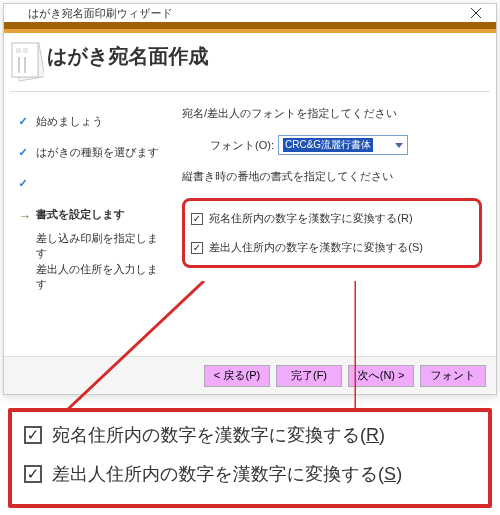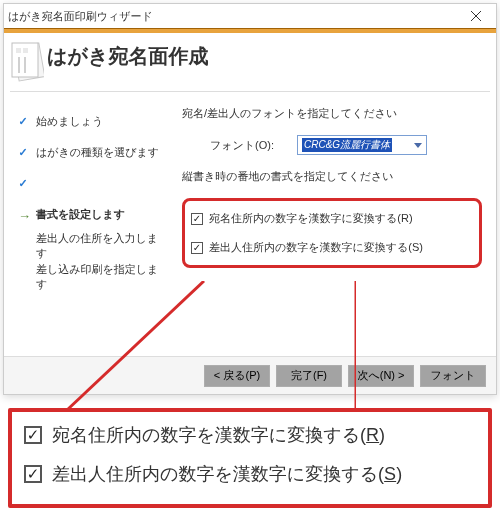--- a/index.html
+++ b/index.html
@@ -1,46 +1,46 @@
 <!DOCTYPE html>
 <html><head>
 <meta charset="utf-8">
 <style>
   * { box-sizing: border-box; margin: 0; padding: 0; }
   body { font-family: "Yu Gothic UI", Meiryo, sans-serif; font-size: 11px; background: #fff; }
   .wrap { width: 500px; height: 515px; position: relative; background: #fff; }
   .dialog { position: absolute; left: 3px; top: 3px; width: 494px; height: 392px; border: 1px solid #ccc; box-shadow: 0 2px 8px rgba(0,0,0,0.15); background: #fff; }
-  .titlebar { height: 25px; display: flex; align-items: center; padding: 0 0 0 4px; border-bottom: 1px solid #a16207; }
+  .titlebar { height: 25px; display: flex; align-items: center; padding: 0 0 0 24px; border-bottom: 7px solid #a16207; }
   .titlebar-text { flex: 1; font-size: 11px; color: #333; }
   .closebtn { width: 40px; height: 25px; display: flex; align-items: center; justify-content: center; cursor: pointer; }
   .closebtn svg { width: 10px; height: 10px; }
   .ribbon { height: 4px; background: #e8a33d; }
   .header { display: flex; align-items: flex-start; padding: 6px 12px 8px 6px; gap: 3px; }
   .header-icon { width: 34px; height: 44px; flex-shrink: 0; }
   .header-title { font-size: 20px; font-weight: bold; color: #333; padding-top: 4px; }
   .sep { height: 1px; background: #ddd; margin: 0 6px; }
   .body { display: flex; height: 262px; }
   .nav { width: 170px; padding: 14px 6px 0 14px; }
   .nav-item { display: flex; align-items: center; gap: 8px; height: 31px; font-size: 11px; color: #333; }
   .nav-item.current { font-weight: bold; }
   .nav-bullet { width: 10px; text-align: center; }
   .chk-mark { color: #2b7cd3; font-weight: bold; }
   .arrow-mark { color: #5a8a3a; font-weight: bold; font-size: 13px; }
   .content { flex: 1; padding: 14px 14px 0 8px; font-size: 11px; color: #333; text-align: center; }
   .content-row { margin-bottom: 14px; display: flex; align-items: center; }
   .font-label { margin-right: 4px; }
-  .font-select { border: 1px solid #7a9fd4; height: 20px; display: inline-flex; align-items: center; padding: 0 16px 0 4px; position: relative; min-width: 130px; font-style: italic; }
+  .font-select { border: 1px solid #7a9fd4; height: 20px; display: inline-flex; align-items: center; padding: 0 16px 0 4px; position: relative; min-width: 130px; }
   .font-select-val { background: #1e52b7; color: #fff; padding: 0 2px; font-size: 10px; }
   .font-select::after { content: ""; position: absolute; right: 4px; top: 7px; border-left: 4px solid transparent; border-right: 4px solid transparent; border-top: 5px solid #4a6aa8; }
   .opt-box { border: 3px solid #d52b2b; border-radius: 8px; padding: 10px 6px; }
   .opt-row { display: flex; align-items: center; gap: 6px; font-size: 11px; }
   .opt-row + .opt-row { margin-top: 14px; }
   .cb { width: 12px; height: 12px; border: 1px solid #555; display: inline-flex; align-items: center; justify-content: center; font-size: 10px; color: #222; background: #fff; }
   .footer { position: absolute; bottom: 0; left: 0; right: 0; height: 38px; border-top: 1px solid #ddd; display: flex; justify-content: flex-end; align-items: center; gap: 6px; padding: 0 10px; background: #f5f5f5; }
-  .btn { height: 22px; min-width: 66px; border: 1px solid #adadad; background: #a3a3a3; font-size: 11px; padding: 0 8px; cursor: pointer; }
+  .btn { height: 22px; min-width: 66px; border: 1px solid #adadad; background: #f0abfc; font-size: 11px; padding: 0 8px; cursor: pointer; }
   .connector { position: absolute; left: 66px; top: 281px; width: 290px; height: 135px; pointer-events: none; }
   .zoom { position: absolute; left: 8px; top: 408px; width: 484px; height: 100px; border: 4px solid #d52b2b; background: #fff; padding: 11px 12px; border-radius: 2px; }
   .zoom-row { display: flex; align-items: center; gap: 10px; font-size: 18px; color: #333; }
   .zoom-row + .zoom-row { margin-top: 15px; }
   .zcb { width: 18px; height: 18px; border: 2px solid #555; display: inline-flex; align-items: center; justify-content: center; font-size: 15px; color: #222; background: #fff; flex-shrink: 0; }
   .u { text-decoration: underline; }
 </style>
 </head>
 <body>
 
@@ -80,30 +80,30 @@
           </div>
         <div class="nav-item">
             <span class="nav-bullet chk-mark">✓</span>
           </div>
         <div class="nav-item current">
             <span class="nav-bullet arrow-mark">→</span>
             <span>書式を設定します</span>
           </div>
         <div class="nav-item">
             <span class="nav-bullet"></span>
-            <span>差出人の住所を入力します</span>
+            <span>差し込み印刷を指定します</span>
           </div>
         <div class="nav-item">
             <span class="nav-bullet"></span>
-            <span>差し込み印刷を指定します</span>
+            <span>差出人の住所を入力します</span>
           </div>
       </div>
       <div class="content">
         <div class="content-row">宛名/差出人のフォントを指定してください</div>
-        <div class="content-row" style="padding-left:28px;gap:19px;">
+        <div class="content-row" style="padding-left:28px;">
           <span class="font-label">フォント(O):</span>
           <div class="font-select">
             <span class="font-select-val">CRC&amp;G流麗行書体</span>
           </div>
         </div>
         <div class="content-row">縦書き時の番地の書式を指定してください</div>
         <div class="opt-box">
           <div class="opt-row">
             <span class="cb">✓</span>
             <span>宛名住所内の数字を漢数字に変換する(R)</span>

